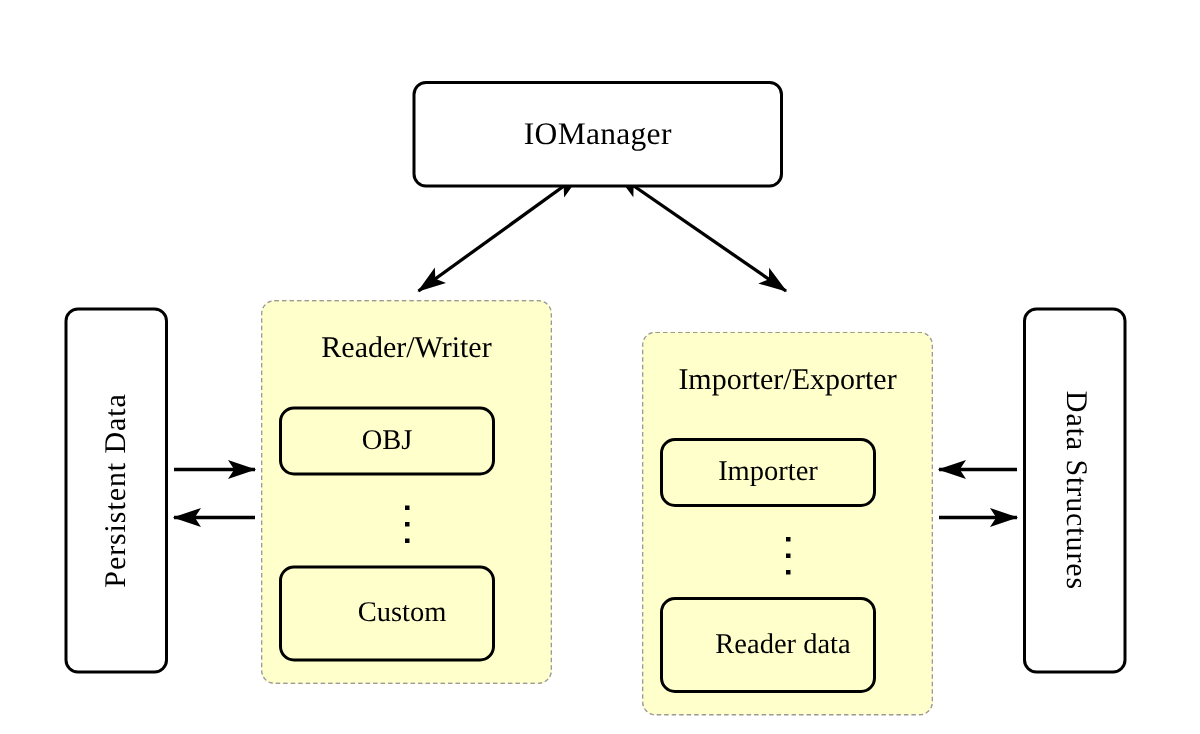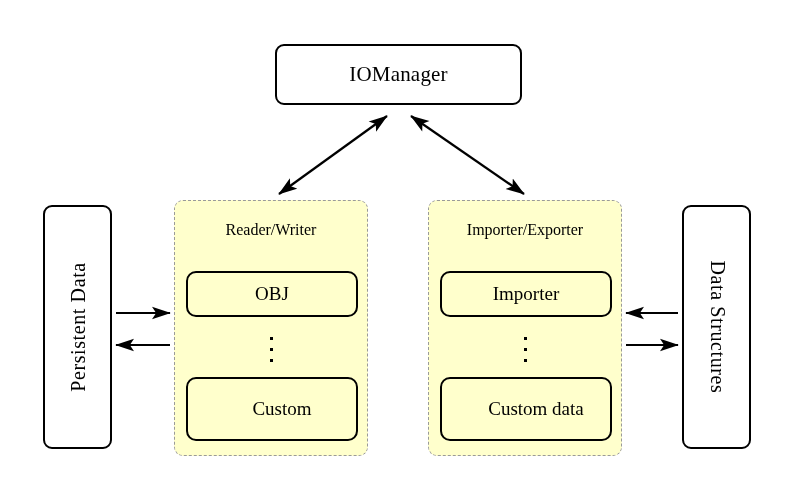--- a/index.html
+++ b/index.html
@@ -36,23 +36,23 @@
     display: flex;
     align-items: center;
     justify-content: center;
     text-align: center;
     color: #000000;
   }
 
   
   #io-manager {
     left: 275px;
-    top: 44px;
+    top: 54px;
     width: 247px;
-    height: 61px;
+    height: 71px;
     font-size: 21px;
     letter-spacing: 0.2px;
   }
 
   
   .side-box {
     position: absolute;
     box-sizing: border-box;
     background: #ffffff;
     border: 2.5px solid #000000;
@@ -91,49 +91,49 @@
     position: absolute;
     box-sizing: border-box;
     background: #ffffcc;
     border: 1.6px dashed #9a9a9a;
     border-radius: 9px;
     top: 200px;
     height: 256px;
     width: 194px;
   }
   #group-readerwriter { left: 174px; }
-  #group-importerexporter { left: 428px; }
+  #group-importerexporter { left: 428px; margin-top: 21px; }
 
   .group-title {
     position: absolute;
     left: 0;
     right: 0;
     top: 20px;
     text-align: center;
-    font-size: 16px;
+    font-size: 20px;
     color: #000000;
     white-space: nowrap;
   }
 
   
   .item {
     position: absolute;
     box-sizing: border-box;
     background: #ffffcc;
     border: 2.5px solid #000000;
     border-radius: 10px;
     display: flex;
     align-items: center;
     justify-content: center;
     text-align: right;
     line-height: 1.18;
     font-size: 19px;
     color: #000000;
     left: 11px;
-    width: 172px;
+    width: 144px;
   }
   .item-top {
     top: 70px;
     height: 46px;
   }
   .item-bottom {
     top: 176px;
     height: 64px;
     padding-left: 20px;
   }
@@ -234,18 +234,18 @@
     </div>
 
     <div class="vdots">
       <span></span>
       <span></span>
       <span></span>
     </div>
 
     <div class="item item-bottom">
       <div>
-        <div>Custom data</div>
+        <div>Reader data</div>
       </div>
     </div>
   </div>
 
 </div>
 
 </body></html>

